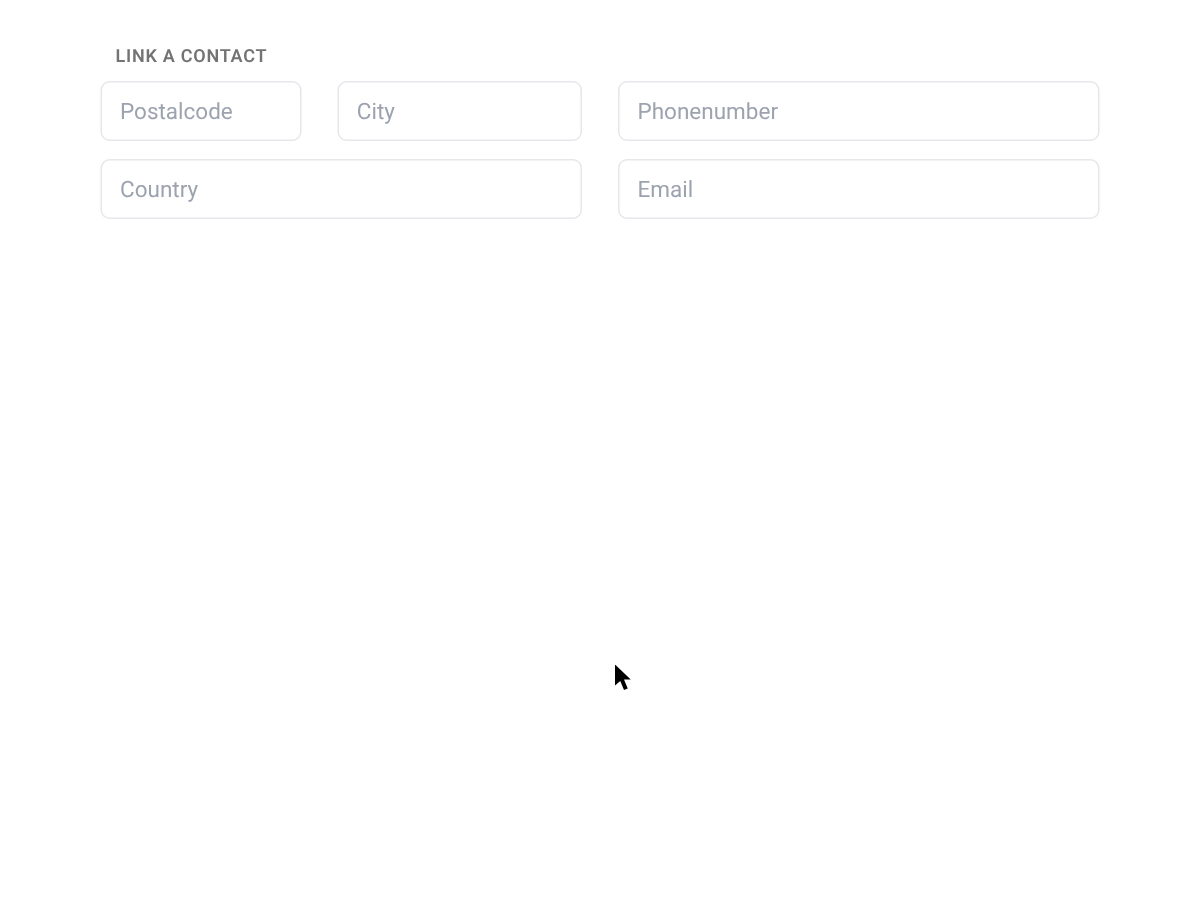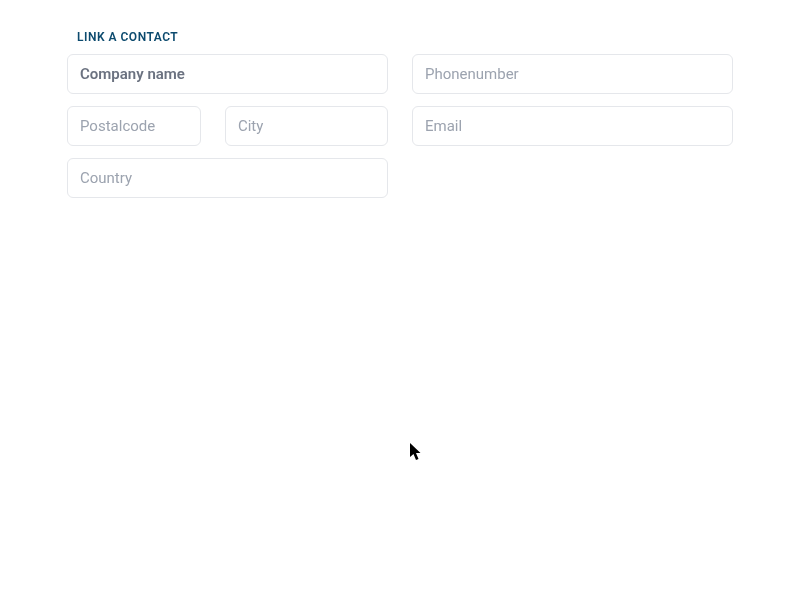--- a/index.html
+++ b/index.html
@@ -16,21 +16,21 @@
       position: relative;
     }
     .container {
       width: 666px;
       margin: 0 auto;
     }
     .section-label {
       font-size: 12px;
       font-weight: 600;
       letter-spacing: 0.5px;
-      color: #0c4a6e;
+      color: #737373;
       margin-bottom: 10px;
       padding-left: 10px;
     }
     .select-wrapper {
       position: relative;
       width: 100%;
       margin-bottom: 20px;
     }
     .select-box {
       width: 100%;
@@ -101,21 +101,20 @@
   </style>
 </head>
 <body>
 
 <div class="container">
   <div class="section-label">LINK A CONTACT</div>
 
 
   <div class="columns">
     <div class="col">
-      <input class="input bold" type="text" placeholder="Company name" style="">
       <div class="row">
         <input class="input postal" type="text" placeholder="Postalcode" style="">
         <input class="input city" type="text" placeholder="City" style="">
       </div>
       <input class="input" type="text" placeholder="Country" style="">
     </div>
 
     <div class="col">
       <input class="input" type="text" placeholder="Phonenumber" style="">
       <input class="input" type="text" placeholder="Email" style="">

